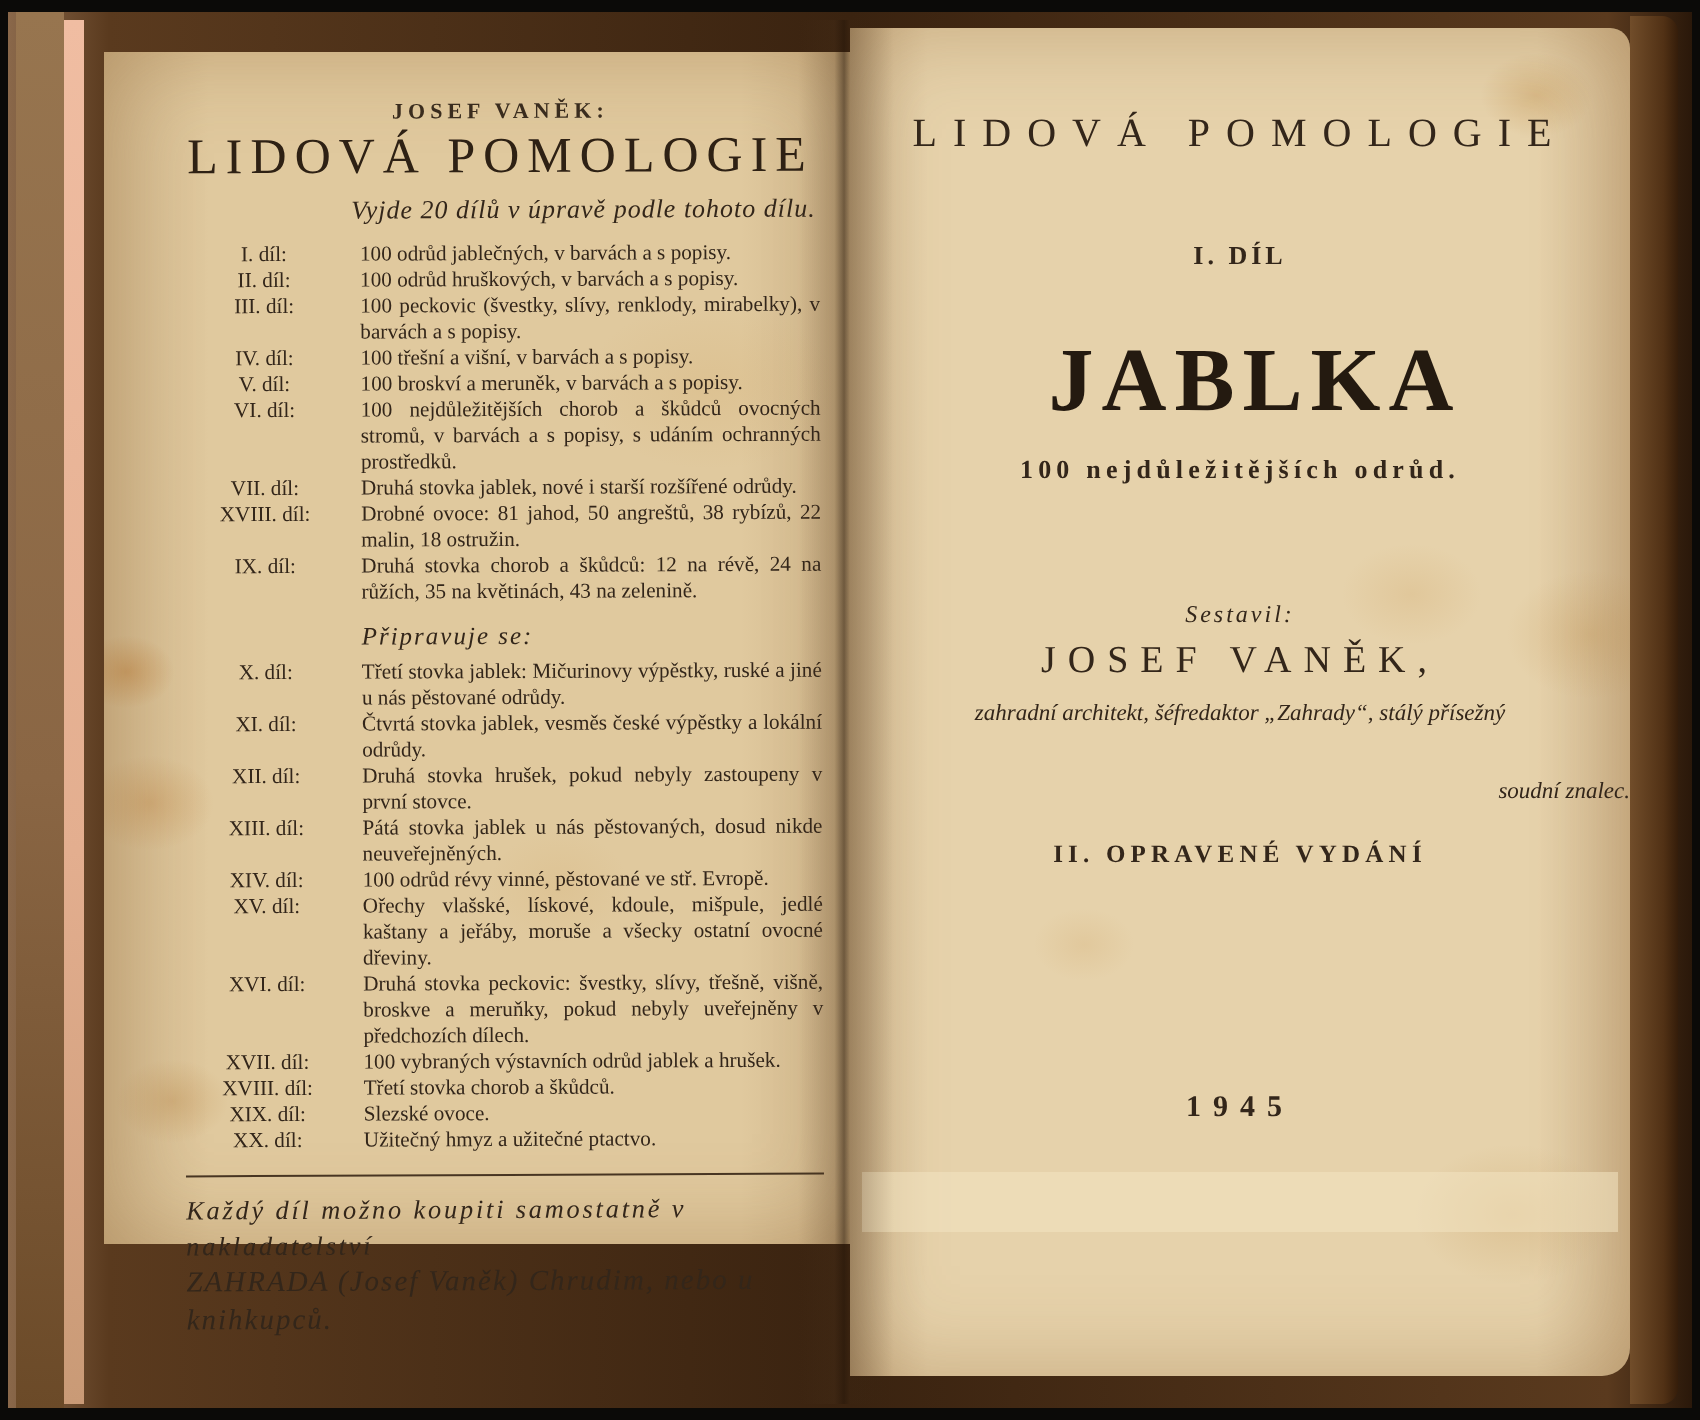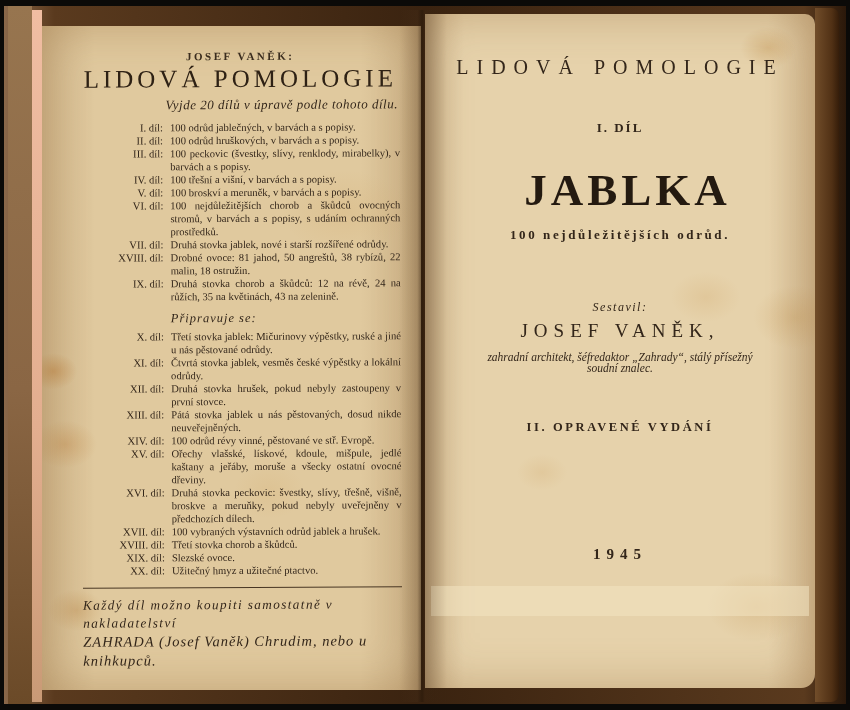--- a/index.html
+++ b/index.html
@@ -5,21 +5,21 @@
   html,body{margin:0;padding:0;background:#000;}
   .photo{position:relative;width:850px;height:710px;background:#0b0a08;overflow:hidden;
          font-family:"Liberation Serif","DejaVu Serif",serif;color:#33261a;}
   .book-bg{position:absolute;left:4px;top:6px;width:842px;height:698px;
            background:linear-gradient(to right,#8a684a 0%,#5a3a1e 6%,#3a2310 50%,#5a3a1e 95%,#2a180a 100%);}
   .cover-left{position:absolute;left:8px;top:6px;width:24px;height:698px;
               background:linear-gradient(to bottom,#97754f,#8a6644 55%,#6b4a28);}
   .endpaper{position:absolute;left:32px;top:10px;width:10px;height:692px;
             background:linear-gradient(to bottom,#f0bda2,#e3ae8f 60%,#c99a76);}
   .page{position:absolute;box-shadow:inset 0 0 46px rgba(140,95,45,.38);}
-  .page-left{left:42px;top:26px;width:379px;height:664px;background-color:#e0c99e;
+  .page-left{left:52px;top:26px;width:379px;height:596px;background-color:#e0c99e;
     background-image:
       radial-gradient(ellipse 34px 26px at 3% 52%,rgba(186,122,52,.45),transparent 70%),
       radial-gradient(ellipse 46px 34px at 6% 63%,rgba(186,122,52,.30),transparent 70%),
       radial-gradient(ellipse 40px 30px at 9% 88%,rgba(180,125,58,.30),transparent 70%),
       radial-gradient(ellipse 90px 60px at 80% 28%,rgba(205,160,90,.18),transparent 70%),
       radial-gradient(ellipse 50px 40px at 60% 70%,rgba(205,160,90,.15),transparent 70%),
       linear-gradient(to right,rgba(120,80,40,.16),transparent 14%,transparent 84%,rgba(120,80,40,.20));}
   .page-right{left:425px;top:14px;width:390px;height:674px;background-color:#e6d2ab;
     border-radius:0 10px 14px 0;
     background-image:
@@ -34,39 +34,39 @@
   .cover-right{position:absolute;left:815px;top:8px;width:24px;height:694px;border-radius:0 8px 8px 0;
                background:linear-gradient(to right,#714d2a,#513115 70%,#351d0a);}
 
   
   .left-content{position:absolute;left:40px;right:20px;top:24px;transform:rotate(-.25deg);}
   .author-header{text-align:center;font-size:11px;letter-spacing:2.5px;font-weight:bold;color:#3a2c1e;}
   .series-title-l{text-align:center;font-size:25px;letter-spacing:4px;margin-top:3px;color:#2e2114;}
   .tagline{font-style:italic;font-size:13px;letter-spacing:.5px;text-align:right;margin-top:4px;padding-right:2px;}
   .vol-list{margin-top:8px;}
   .vol-row{display:grid;grid-template-columns:82px 1fr;column-gap:7px;font-size:10.6px;line-height:13px;}
-  .vol-label{text-align:right;white-space:nowrap;}
+  .vol-label{text-align:center;white-space:nowrap;}
   .vol-text{text-align:justify;}
   .upcoming-header{font-style:italic;font-size:12.5px;letter-spacing:1px;margin:8px 0 4px 89px;}
   .rule{border:none;border-top:1.3px solid #473522;margin:10px 0 0 0;}
   .footer-note{font-style:italic;margin-top:8px;}
   .footer-l1{font-size:13.2px;letter-spacing:1.4px;line-height:18px;}
   .footer-l2{font-size:14.5px;letter-spacing:1px;line-height:19px;}
 
   
   .right-content{position:absolute;inset:0;}
   .rc{position:absolute;left:0;right:0;text-align:center;}
   .series-title-r{top:42px;font-size:20px;letter-spacing:8px;color:#33261a;}
   .volume-number{top:106px;font-size:13px;letter-spacing:2px;font-weight:bold;}
   .book-title{top:150px;font-size:45px;font-weight:bold;letter-spacing:4px;color:#241a10;padding-left:15px;}
   .book-subtitle{top:213px;font-size:13px;letter-spacing:2.6px;font-weight:bold;}
   .compiler{top:286px;font-size:12px;font-style:italic;letter-spacing:1.5px;}
   .author-name{top:306px;font-size:19px;letter-spacing:6px;}
   .author-desc1{top:337px;font-size:11.5px;font-style:italic;}
-  .author-desc2{top:348px;font-size:11.5px;font-style:italic;}
+  .author-desc2{top:376px;font-size:11.5px;font-style:italic;text-align:right;}
   .edition{top:406px;font-size:12.5px;letter-spacing:2.6px;font-weight:bold;}
   .plates{top:440px;font-size:12px;letter-spacing:2.6px;font-weight:bold;}
   .year{top:532px;font-size:15px;letter-spacing:6px;font-weight:bold;}
   .pub-strip{position:absolute;left:6px;right:6px;top:572px;height:30px;background:rgba(243,228,193,.55);}
   .publisher{top:580px;font-size:11.5px;letter-spacing:.7px;}
 </style>
 </head>
 <body>
 
 <div class="photo">

